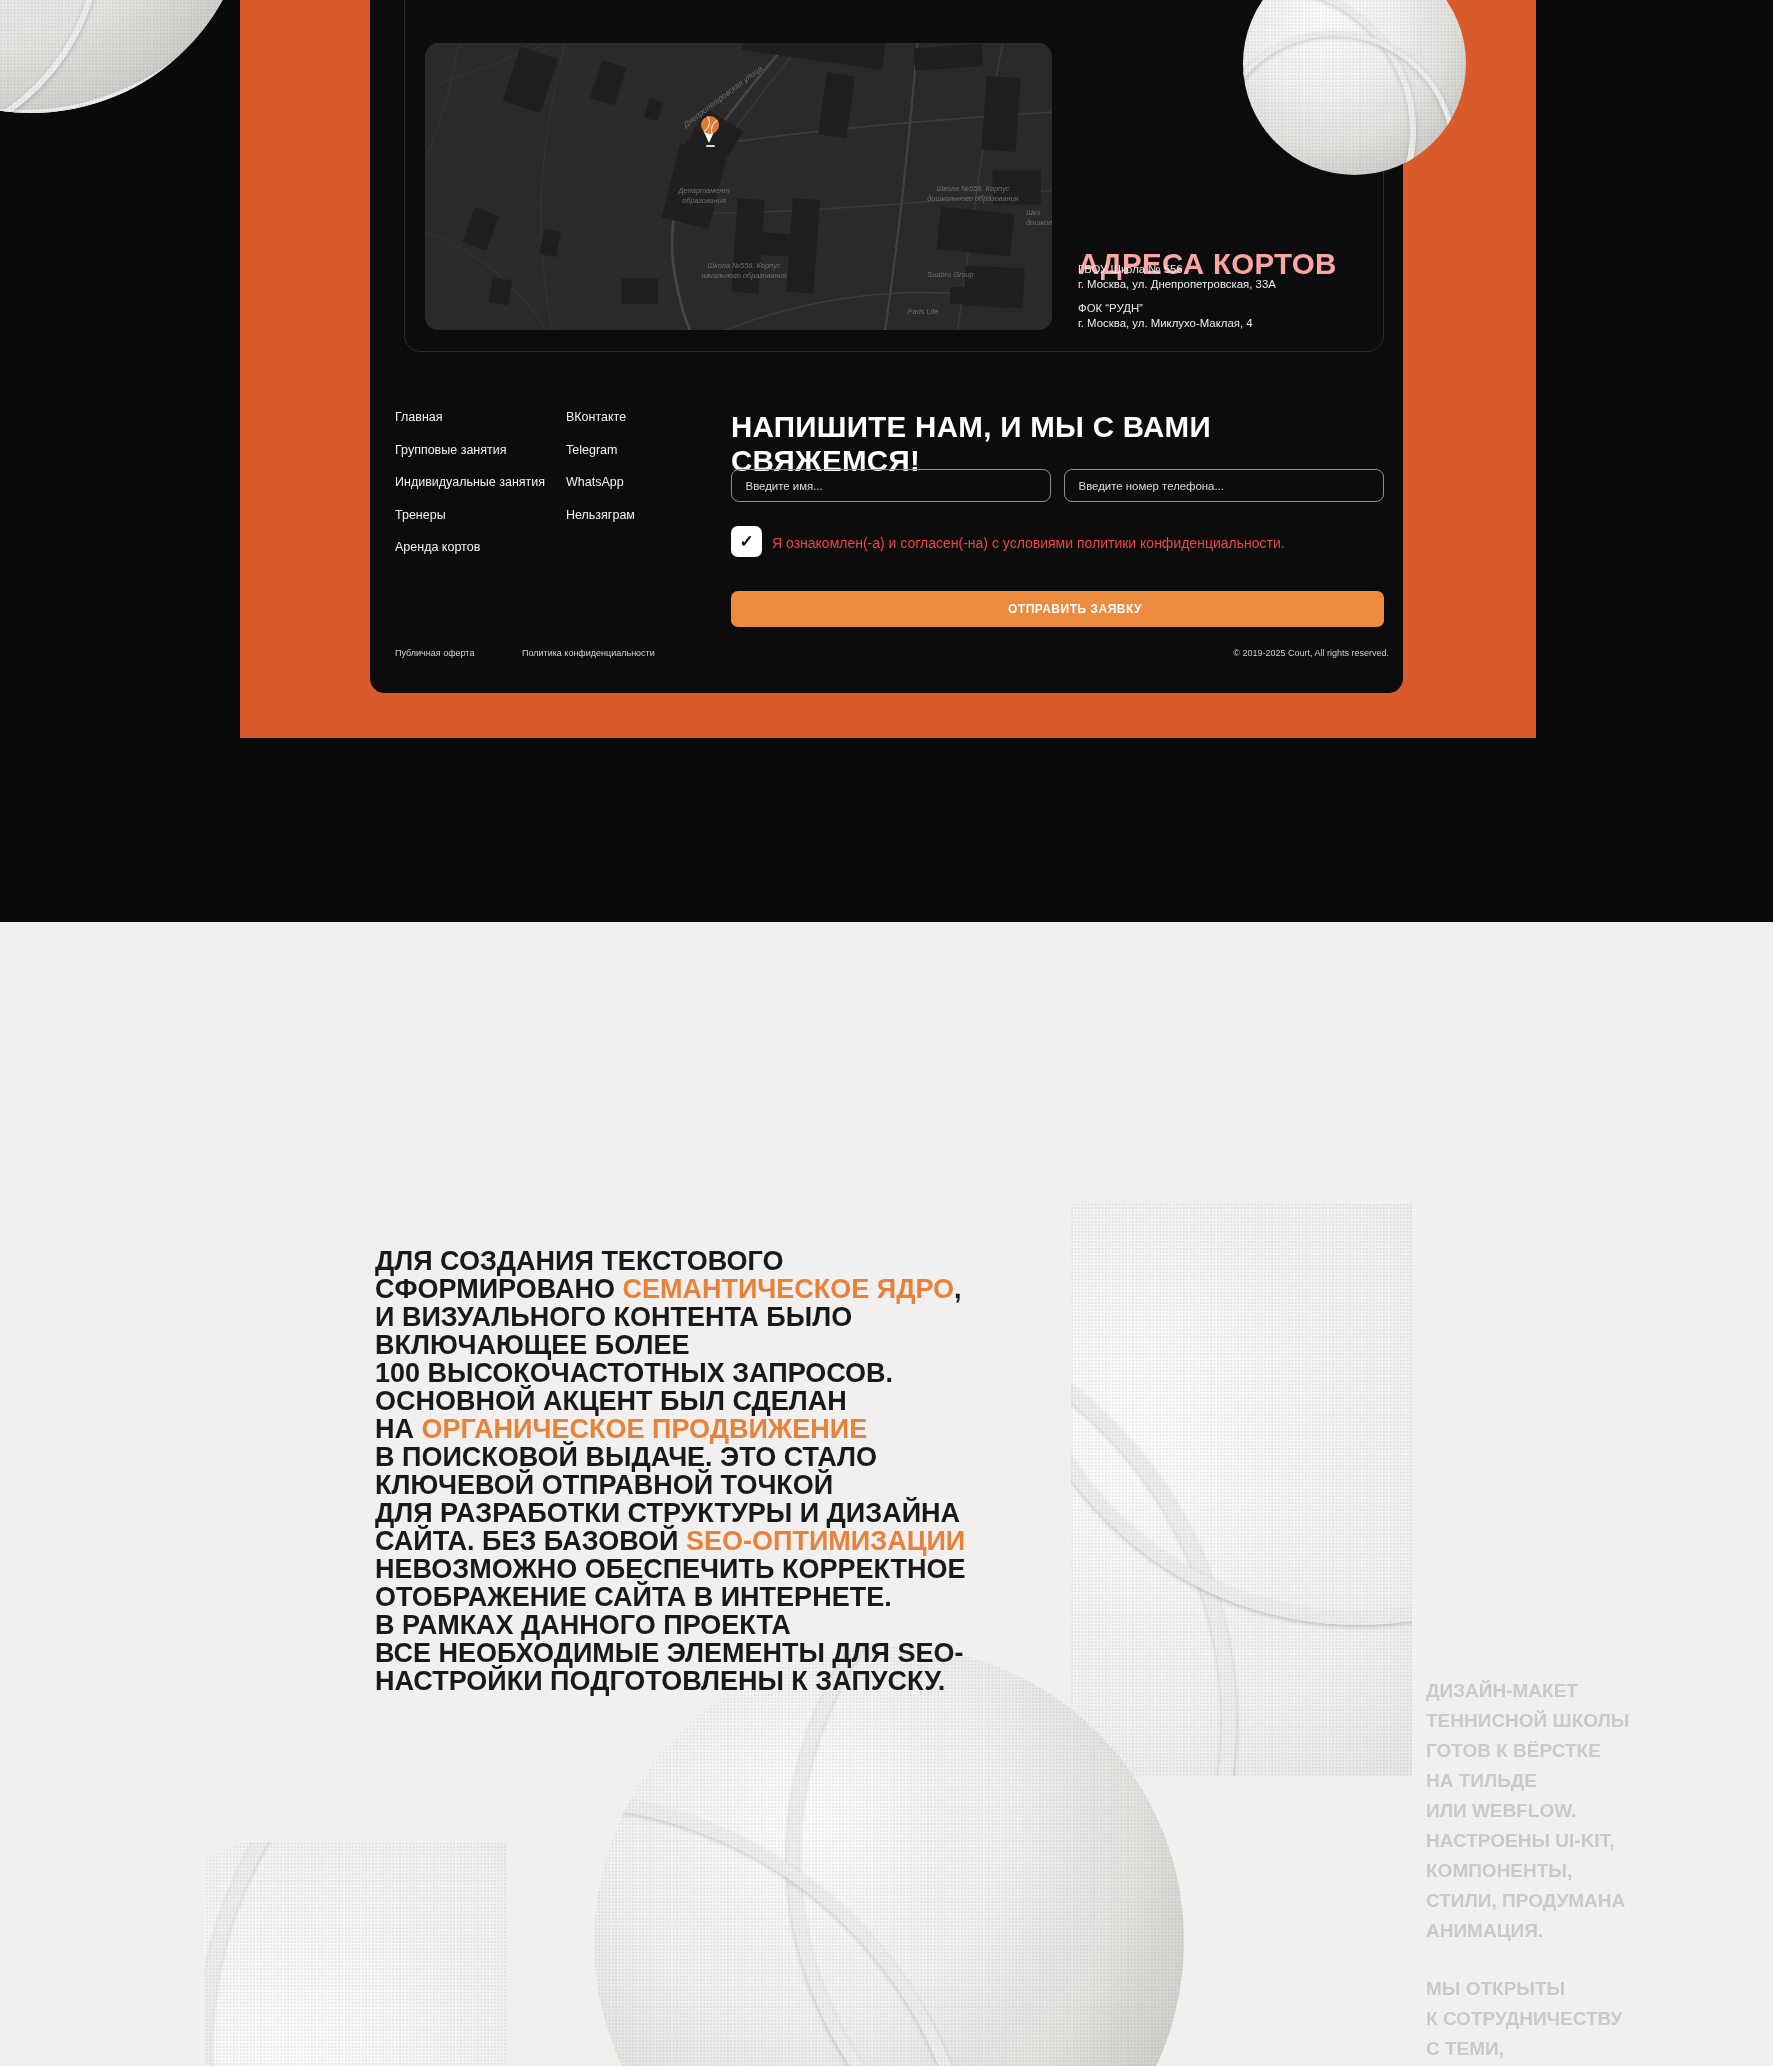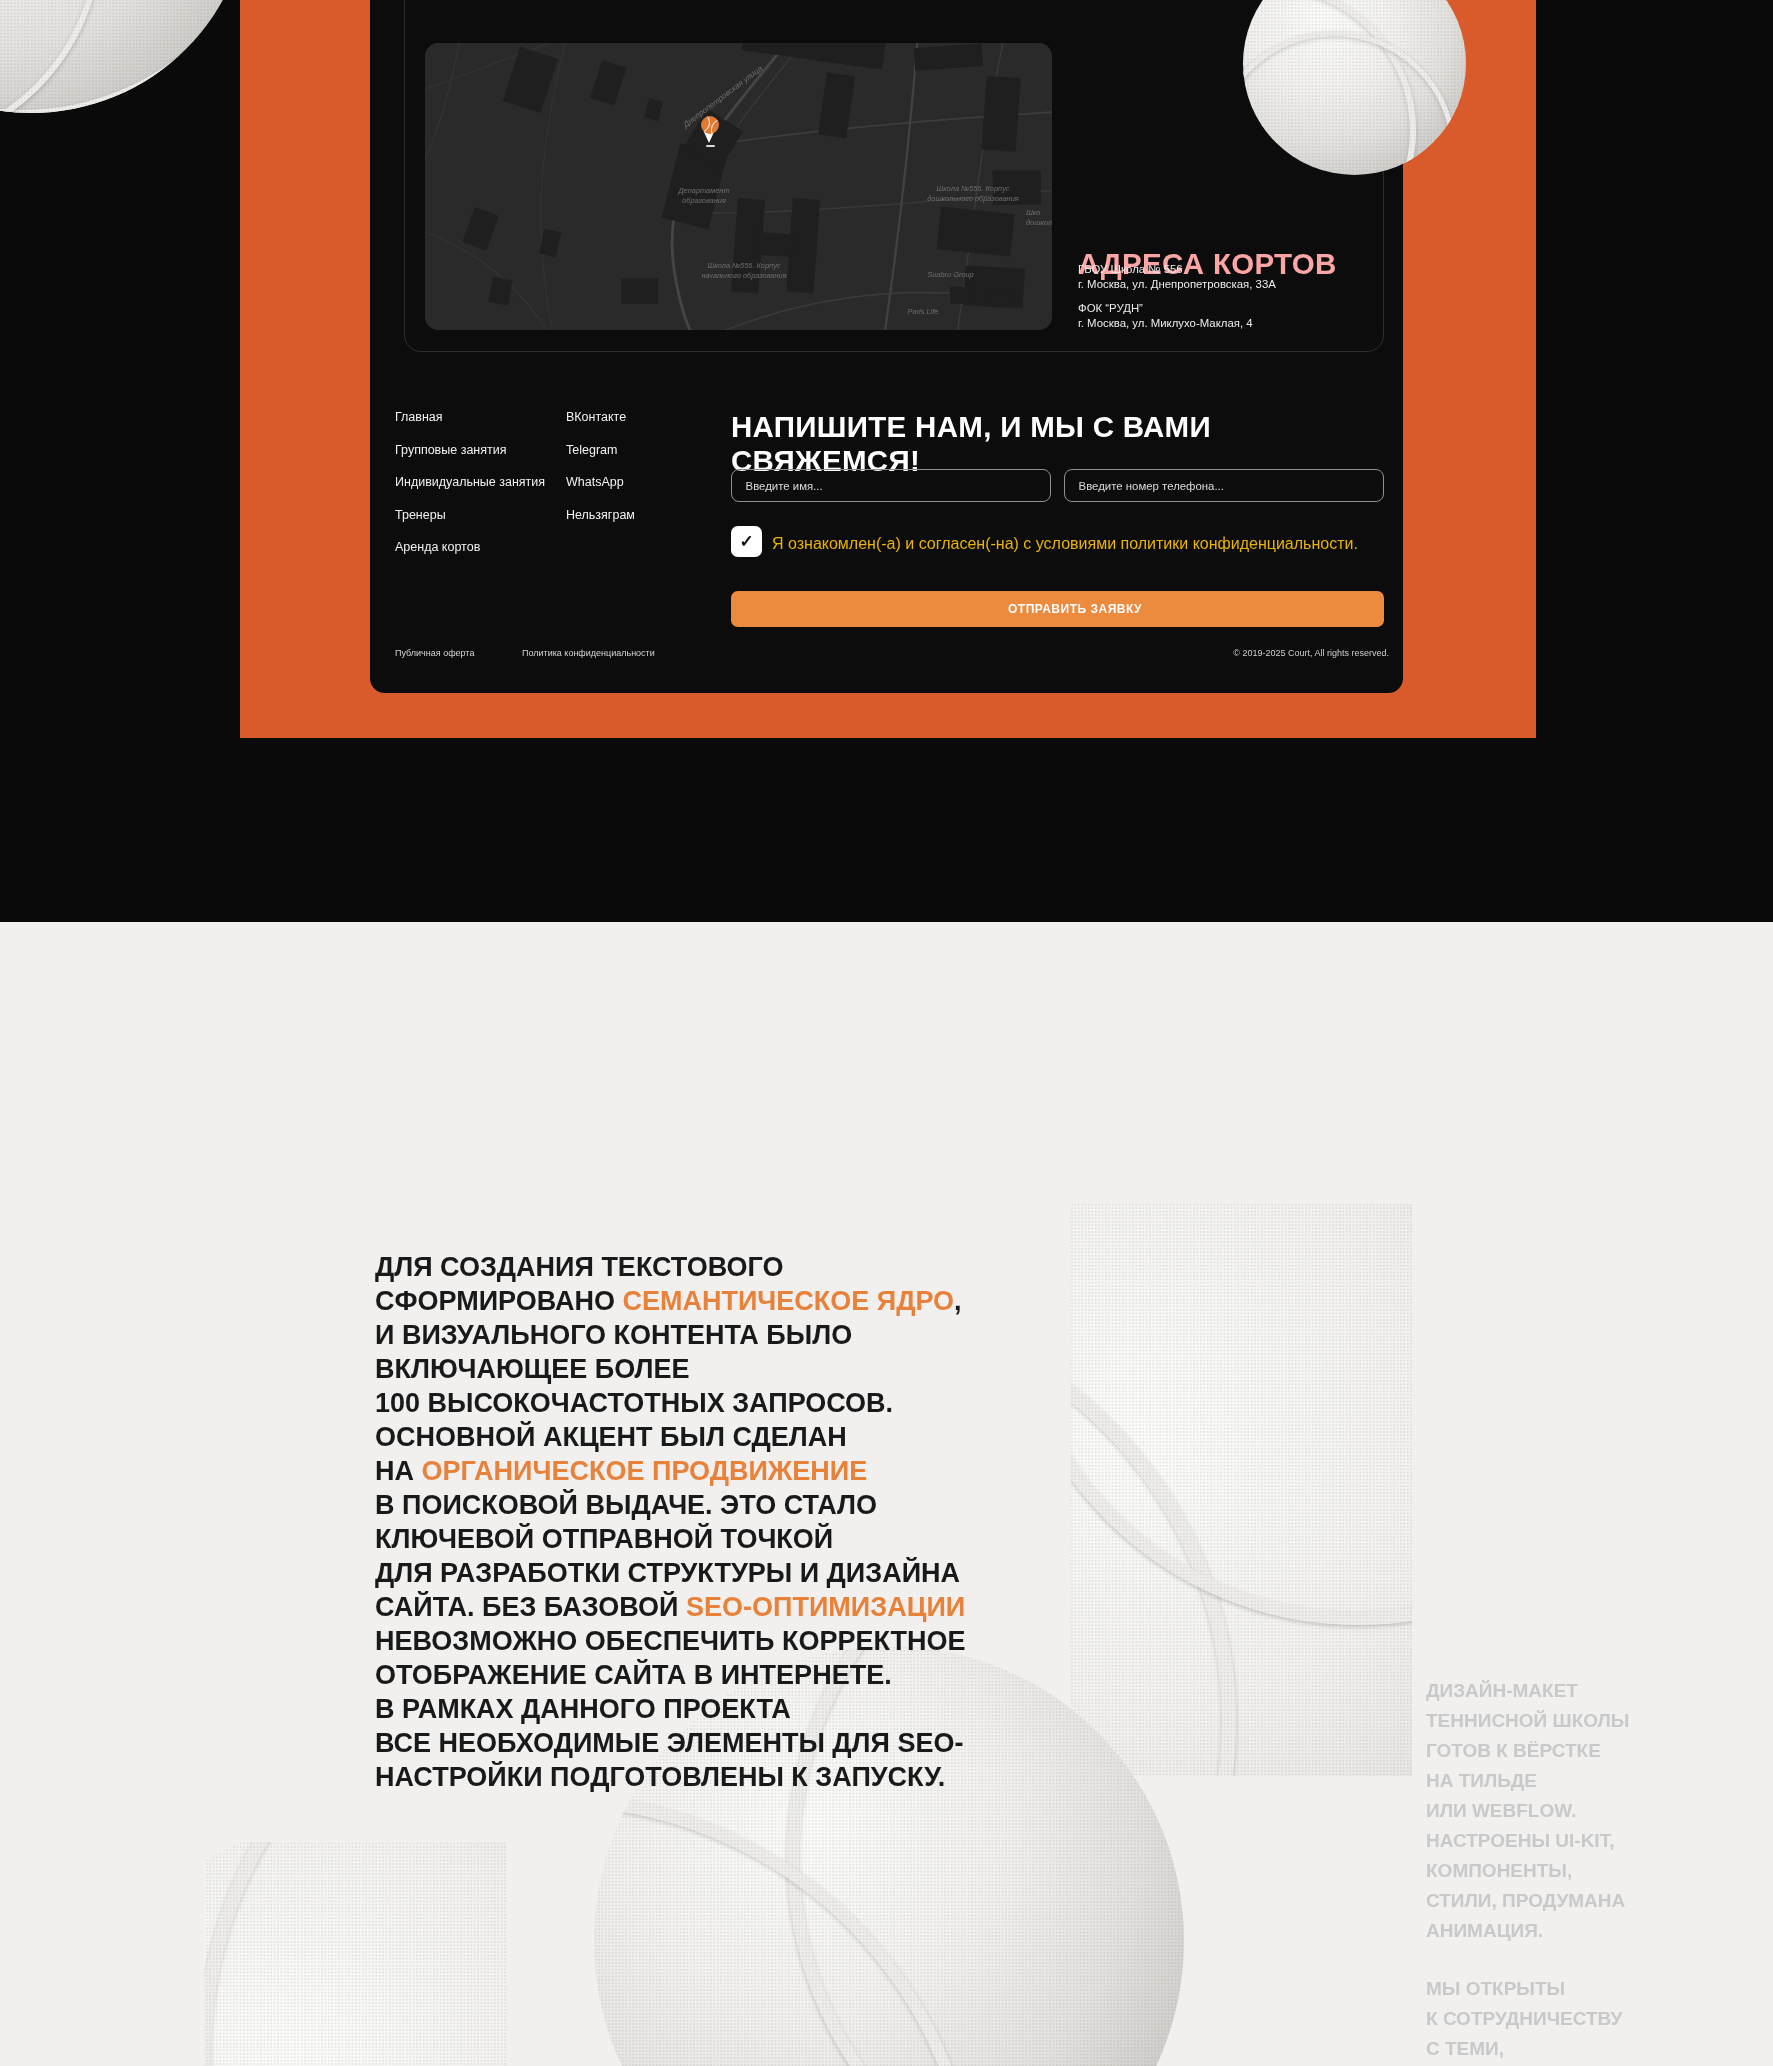--- a/index.html
+++ b/index.html
@@ -40,21 +40,21 @@
   .fnav-1{left:395px;} .fnav-2{left:566px;}
   .fnav a{color:#f2f2f2;font-size:12.5px;line-height:12.5px;text-decoration:none;display:block;}
 
   
   .form-title{position:absolute;left:731px;top:410px;width:658px;font-size:29.5px;font-weight:700;color:#fff;z-index:4;letter-spacing:0.3px;}
   .inp{position:absolute;top:469px;width:320px;height:33px;border:1.1px solid #8f8f8f;border-radius:8px;background:transparent;color:#eee;font-size:11.4px;padding:0 13.6px;z-index:4;outline:none;}
   .inp::placeholder{color:#dcdcdc;opacity:1;}
   .inp-name{left:731px;} .inp-phone{left:1064px;}
   .chk{position:absolute;left:731px;top:526px;width:31px;height:31px;background:#fff;border-radius:6.8px;z-index:4;display:flex;align-items:center;justify-content:center;cursor:pointer;}
   .chk span{font-size:17px;color:#111;font-weight:700;}
-  .chk-label{position:absolute;left:772px;top:535px;width:613px;font-size:16px;color:#eab308;z-index:4;}
+  .chk-label{position:absolute;left:772px;top:535px;width:613px;font-size:14px;color:#ef4444;z-index:4;}
   .submit{position:absolute;left:731px;top:591px;width:653px;height:36px;background:#ec8a3e;border:none;border-radius:6.8px;color:#fff;font-size:12px;font-weight:700;letter-spacing:0.5px;z-index:4;cursor:pointer;padding-left:41px;}
 
   
   .legal{position:absolute;top:648px;font-size:9px;color:#d6d6d6;z-index:4;text-decoration:none;}
   .legal-offer{left:395px;} .legal-privacy{left:522px;}
   .legal-copy{right:385px;color:#cfcfcf;}
 
   
   .ball{position:absolute;border-radius:50%;overflow:hidden;background:radial-gradient(circle at 36% 30%, #fbfbfa 0%, #f1f0ee 35%, #e2e1de 60%, #c9c8c4 82%, #b2b1ad 100%);}
   .ball::after{content:"";position:absolute;inset:0;border-radius:50%;background-image:radial-gradient(rgba(96,94,90,.13) 0.6px, transparent 0.8px);background-size:3.4px 3.4px;}
@@ -74,21 +74,21 @@
   .rect-right .s1{width:851px;height:851px;left:-431px;top:136px;border-width:14.8px;}
   .rect-right .s2{width:710px;height:710px;left:187px;top:-244px;border-width:13.6px;}
   .ball-bottom{left:594px;top:724px;width:590px;height:590px;z-index:1;}
   .ball-bottom .s1{width:761px;height:761px;left:193px;top:-170px;border-width:12.5px;}
   .ball-bottom .s2{width:851px;height:851px;left:-465px;top:148px;border-width:12.5px;}
   .rect-left{left:204px;top:920px;width:302px;height:224px;z-index:1;}
   .rect-left .ball{left:-199px;top:-34px;width:795px;height:795px;}
   .rect-left .s1{width:851px;height:851px;left:193px;top:-182px;border-width:13.6px;}
 
   .seo{position:absolute;left:375px;top:325px;z-index:3;}
-  .seo div{font-size:27px;line-height:28px;font-weight:700;color:#191919;white-space:nowrap;margin-top:6px;}
+  .seo div{font-size:27px;line-height:28px;font-weight:700;color:#191919;white-space:nowrap;}
   .seo .accent{color:#e8823a;}
   .gray-col{position:absolute;left:1426px;z-index:2;}
   .gray-col div{font-size:19px;line-height:30px;font-weight:700;color:#c9c9c9;white-space:nowrap;}
   .col-a{top:754px;} .col-b{top:1052px;}
 </style>
 </head>
 <body>
 
 <div id="root">
 

